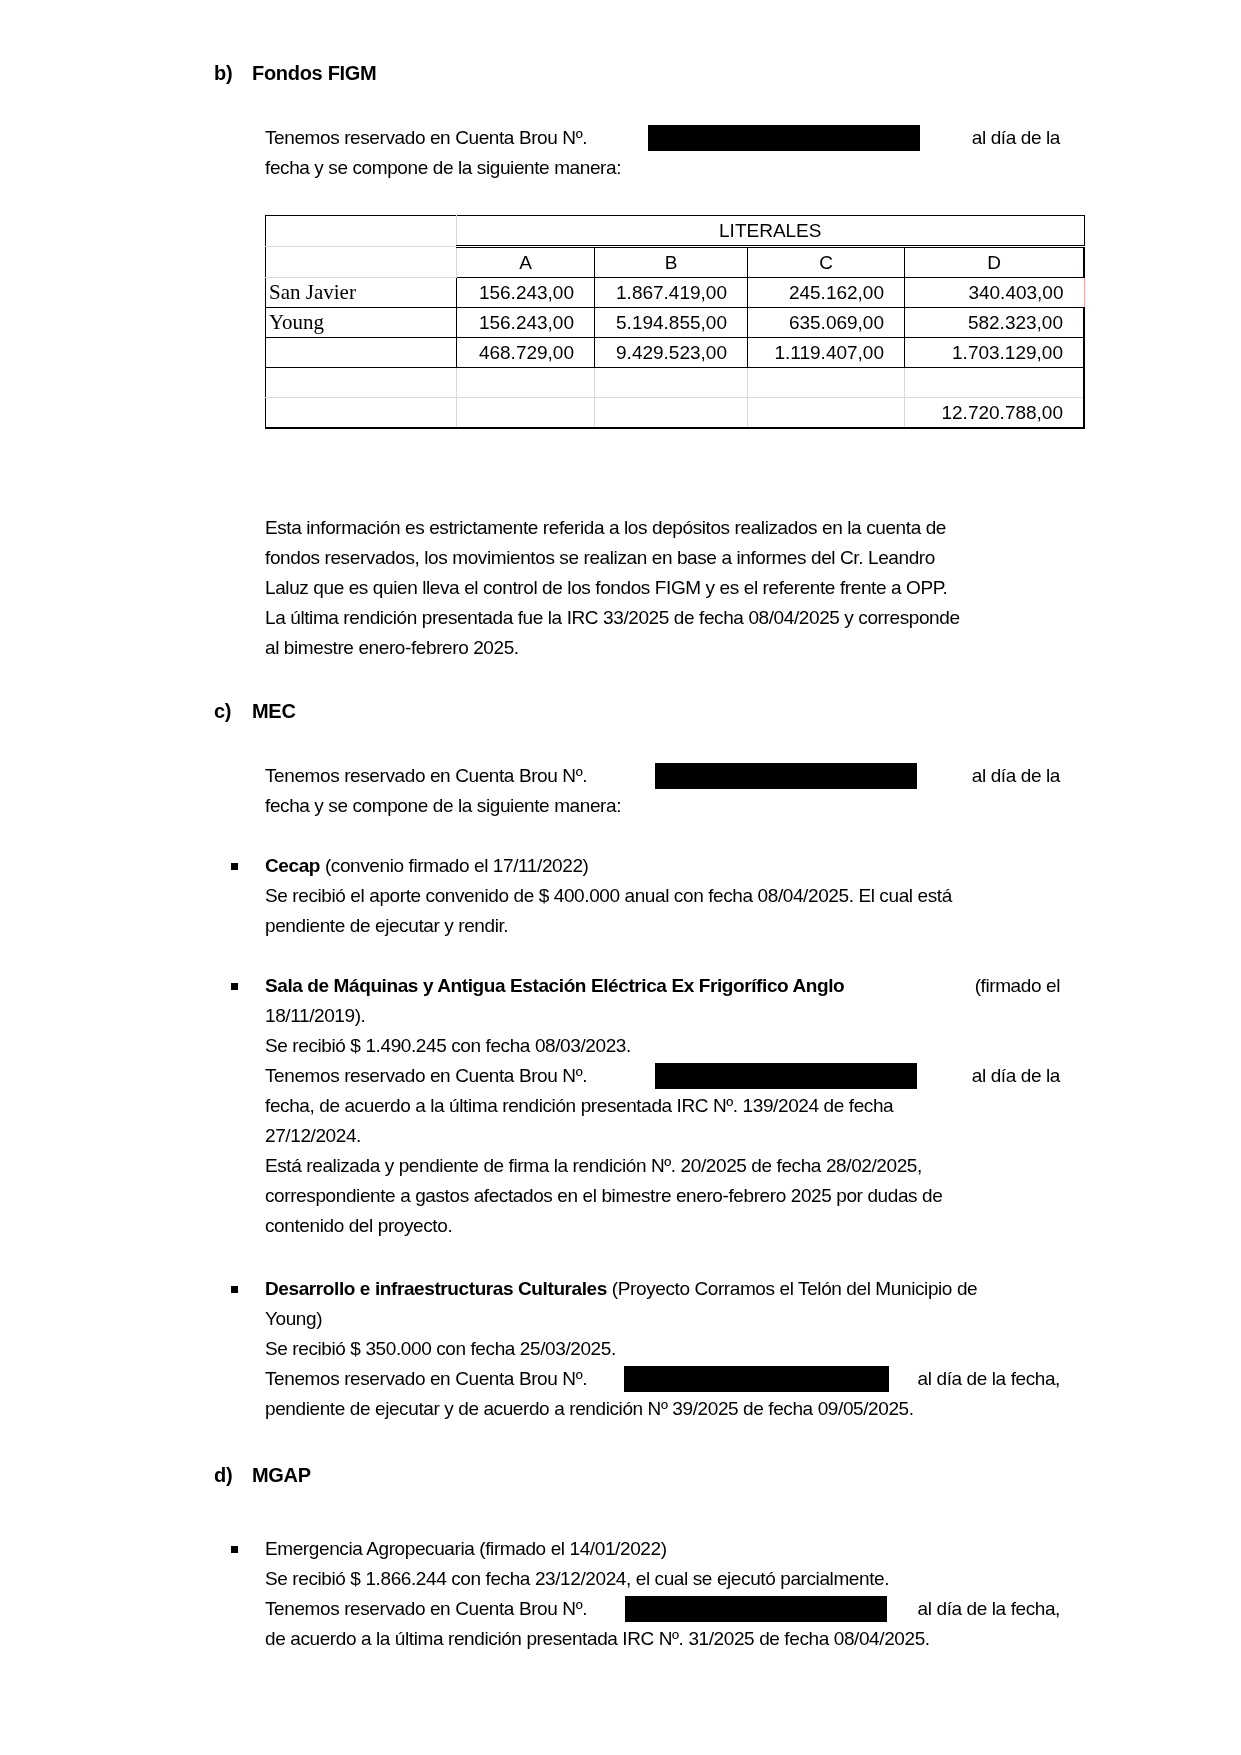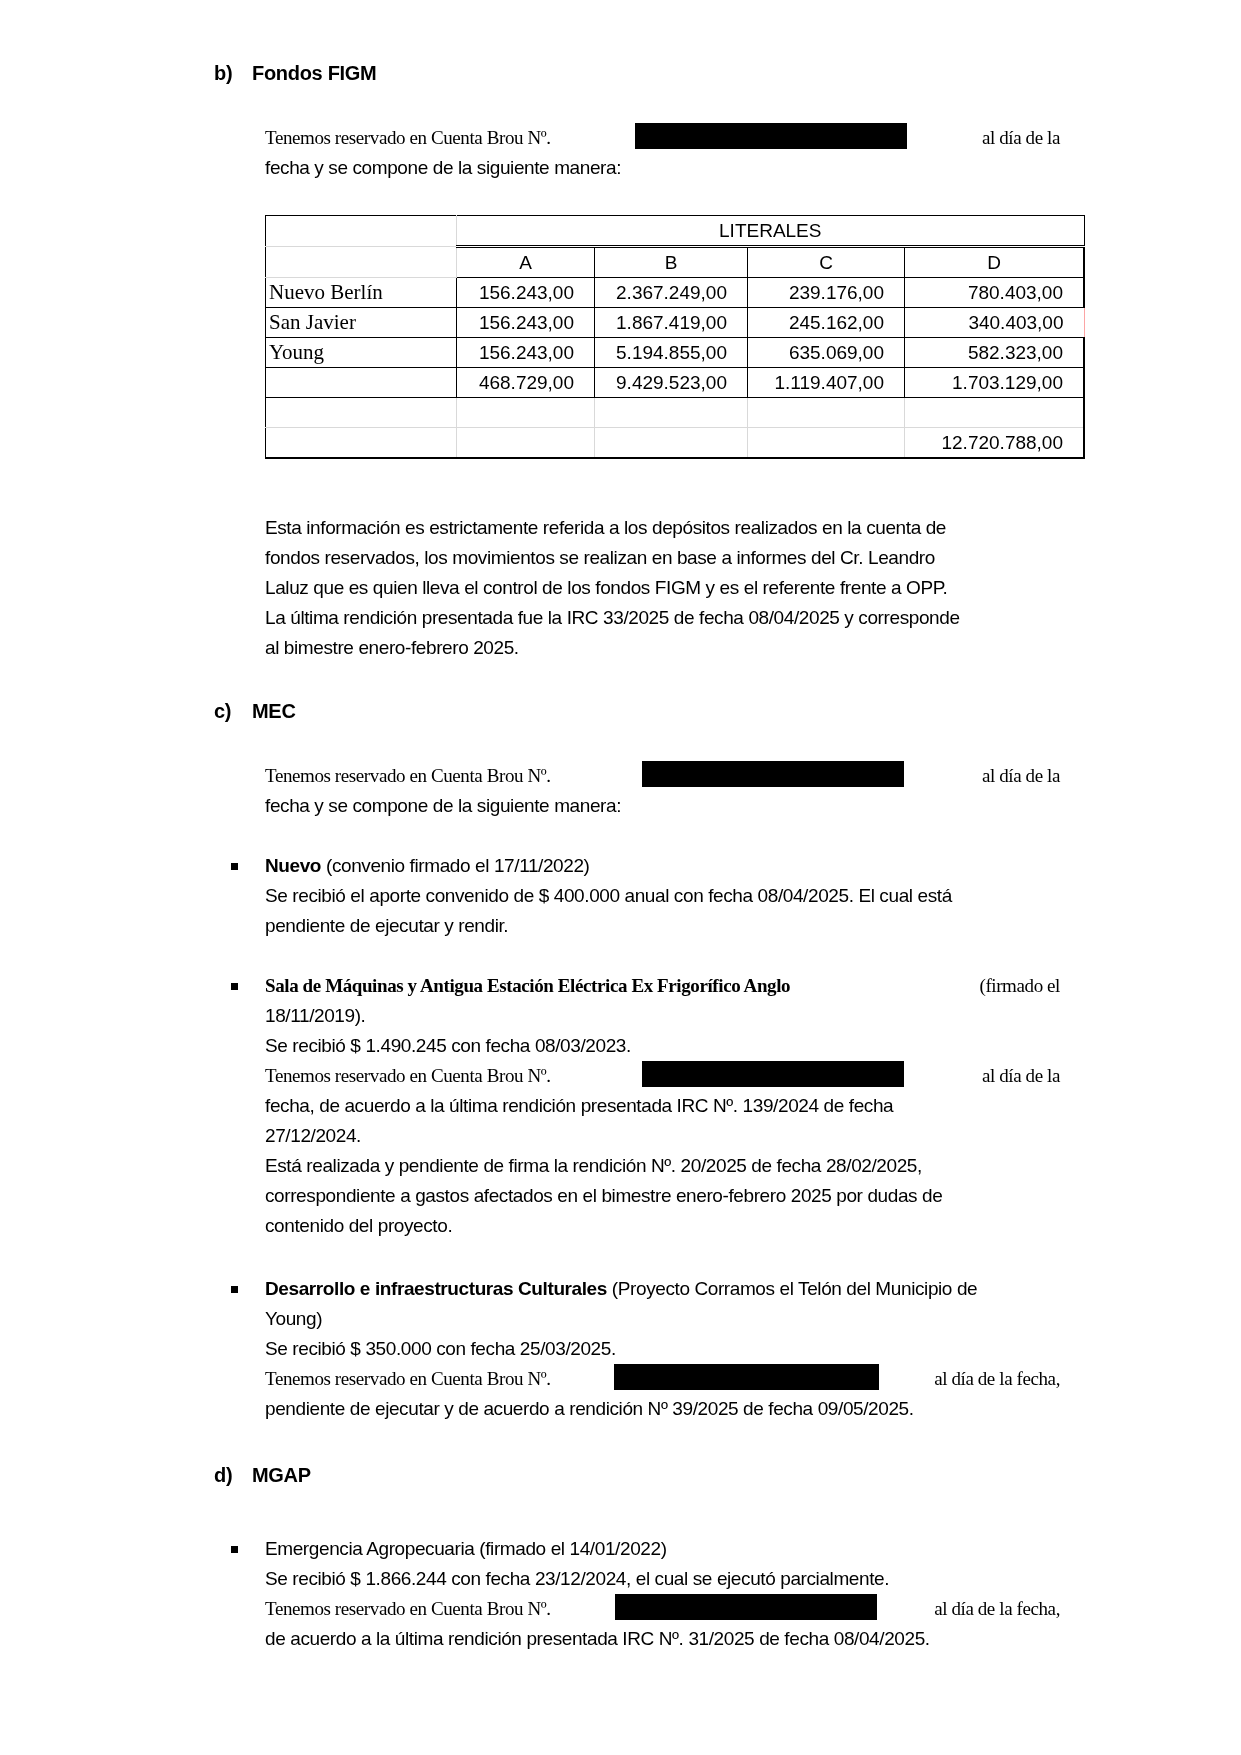--- a/index.html
+++ b/index.html
@@ -16,21 +16,21 @@
     .heading .letter { display: inline-block; width: 38px; }
     .para {
       position: absolute; left: 265px; width: 795px;
       font-size: 19px; line-height: 30px; letter-spacing: -0.4px;
       text-align: justify;
     }
     .para p { margin: 0; }
     .redact {
       display: inline-block; background: #000; height: 26px; vertical-align: -6px;
     }
-    .line-flex { display: flex; justify-content: space-between; align-items: flex-start; font-family: Liberation Serif, serif; }
+    .line-flex { display: flex; justify-content: space-between; align-items: center; }
     .bullet {
       position: absolute; left: 231px; width: 7px; height: 7px; background: #000;
     }
     .b { font-weight: bold; }
 
     
     .tbl {
       position: absolute; left: 265px; top: 215px;
       border-collapse: collapse; table-layout: fixed;
       font-size: 19px;
@@ -69,27 +69,20 @@
         <tr>
       <td class="c0" style="border-top:1.5px solid #000;border-left:1.5px solid #000;border-bottom:1px solid #d9d9d9;"></td>
       <td colspan="4" class="ctr" style="border-top:1.5px solid #000;border-right:1.5px solid #000;border-bottom:3px double #000;border-left:1px solid #d9d9d9;">LITERALES</td>
     </tr>
     <tr>
       <td class="c0" style="border-left:1.5px solid #000;"></td>
       <td class="c1 ctr bd">A</td>
       <td class="c2 ctr bd">B</td>
       <td class="c3 ctr bd">C</td>
       <td class="c4 ctr bd" style="border-right:2px solid #000;">D</td>
-    </tr>
-    <tr>
-      <td class="serif bd">Nuevo Berlín</td>
-      <td class="num bd">156.243,00</td>
-      <td class="num bd">2.367.249,00</td>
-      <td class="num bd">239.176,00</td>
-      <td class="num bd" style="border-right:2px solid #000;">780.403,00</td>
     </tr>
     <tr>
       <td class="serif bd">San Javier</td>
       <td class="num bd">156.243,00</td>
       <td class="num bd">1.867.419,00</td>
       <td class="num bd">245.162,00</td>
       <td class="num bd" style="border-right:1px solid #fca5a5;">340.403,00</td>
     </tr>
     <tr>
       <td class="serif bd">Young</td>
@@ -138,21 +131,21 @@
     <div class="line-flex">
       <span>Tenemos reservado en Cuenta Brou Nº.</span>
       <span class="redact" style="width:262px;margin-left:14px;"></span>
       <span>al día de la</span>
     </div>
     <p>fecha y se compone de la siguiente manera:</p>
   </div>
 
   <span class="bullet" style="top:863px;"></span>
   <div class="para" style="top:851px;">
-    <p><span class="b">Nuevo</span><span> (convenio firmado el 17/11/2022)</span></p>
+    <p><span class="b">Cecap</span><span> (convenio firmado el 17/11/2022)</span></p>
     <p>Se recibió el aporte convenido de $ 400.000 anual con fecha 08/04/2025. El cual está</p>
     <p>pendiente de ejecutar y rendir.</p>
   </div>
 
   <span class="bullet" style="top:983px;"></span>
   <div class="para" style="top:971px;">
     <div class="line-flex">
       <span><span class="b">Sala de Máquinas y Antigua Estación Eléctrica Ex Frigorífico Anglo</span></span>
       <span> (firmado el</span>
     </div>

